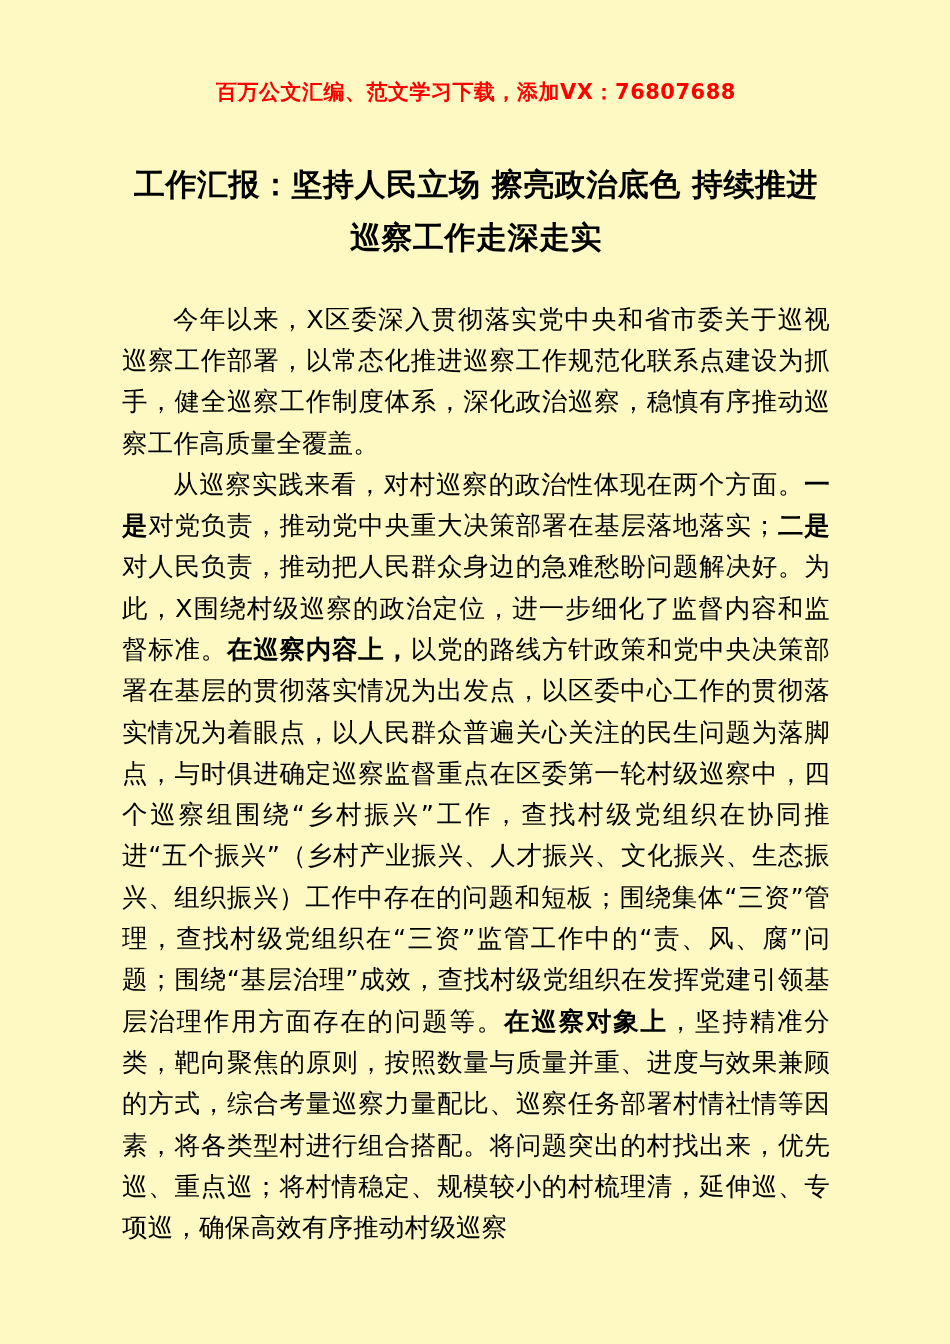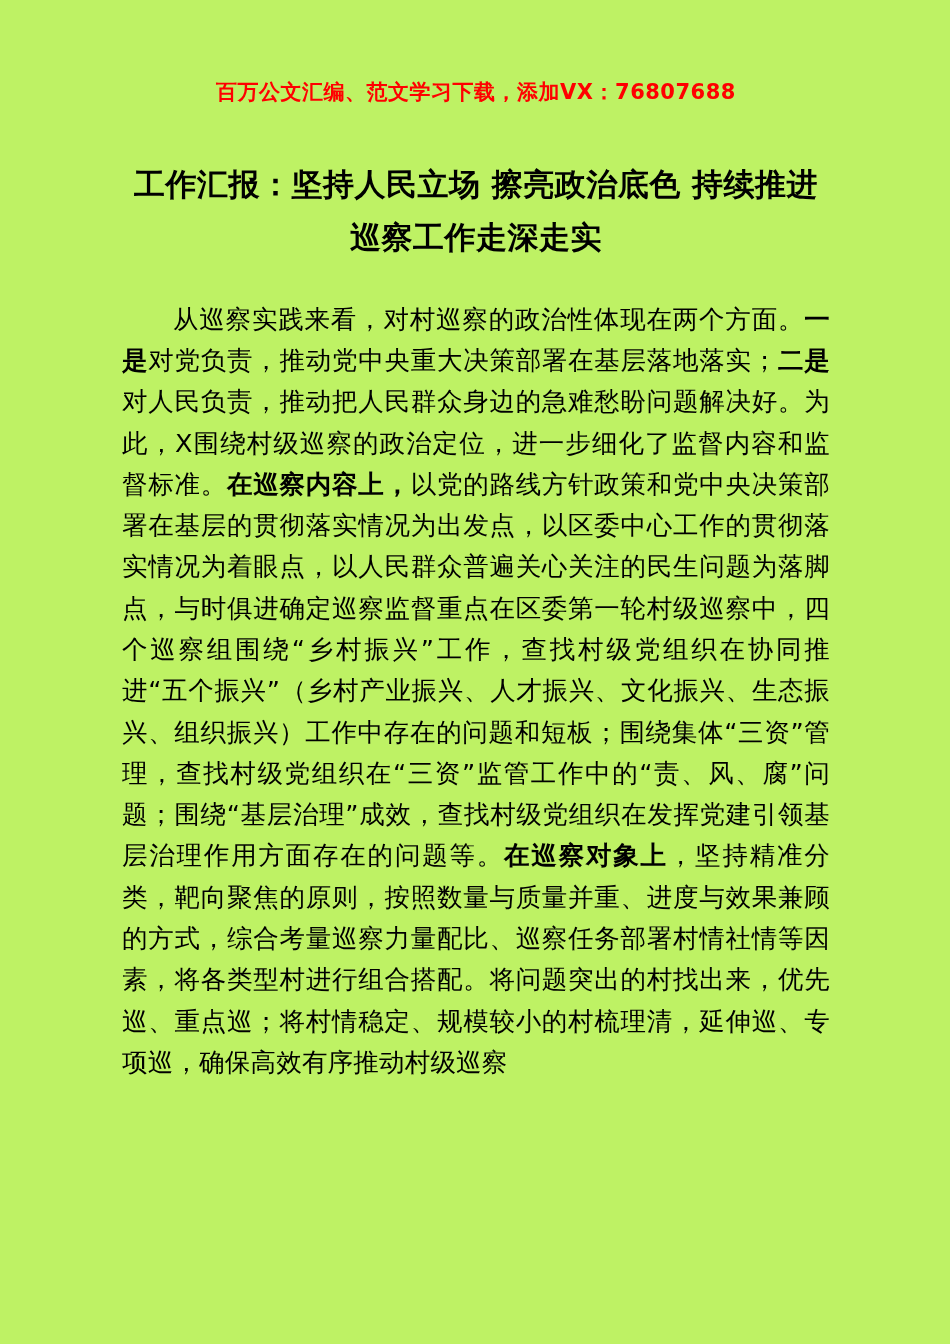--- a/index.html
+++ b/index.html
@@ -11,21 +11,21 @@
     width: 950px;
     min-height: 1344px;
     font-family: "DejaVu Sans", "Liberation Sans", sans-serif;
     color: #000000;
   }
   .page {
     width: 950px;
     min-height: 1344px;
     box-sizing: border-box;
     padding: 78px 120px 20px 122px;
-    background: #bef264;
+    background: #fef9c3;
     position: relative;
   }
   .watermark {
     text-align: center;
     color: #ff0000;
     font-size: 21px;
     font-weight: 600;
     letter-spacing: 0.5px;
     margin: 0 0 52px 0;
     font-family: "DejaVu Sans", "Liberation Sans", sans-serif;
@@ -56,16 +56,17 @@
 </head>
 <body>
 
 <div class="page">
 
   <div class="watermark">百万公文汇编、范文学习下载，添加VX：76807688</div>
 
   <h1 class="doc-title">工作汇报：坚持人民立场 擦亮政治底色 持续推进巡察工作走深走实</h1>
 
   <div class="body-text">
+    <p class="para" id="p1"><span>今年以来，X区委深入贯彻落实党中央和省市委关于巡视巡察工作部署，以常态化推进巡察工作规范化联系点建设为抓手，健全巡察工作制度体系，深化政治巡察，稳慎有序推动巡察工作高质量全覆盖。</span></p>
     <p class="para" id="p3"><span>从巡察实践来看，对村巡察的政治性体现在两个方面。</span><b>一是</b><span>对党负责，推动党中央重大决策部署在基层落地落实；</span><b>二是</b><span>对人民负责，推动把人民群众身边的急难愁盼问题解决好。为此，X围绕村级巡察的政治定位，进一步细化了监督内容和监督标准。</span><b>在巡察内容上，</b><span>以党的路线方针政策和党中央决策部署在基层的贯彻落实情况为出发点，以区委中心工作的贯彻落实情况为着眼点，以人民群众普遍关心关注的民生问题为落脚点，与时俱进确定巡察监督重点在区委第一轮村级巡察中，四个巡察组围绕“乡村振兴”工作，查找村级党组织在协同推进“五个振兴”（乡村产业振兴、人才振兴、文化振兴、生态振兴、组织振兴）工作中存在的问题和短板；围绕集体“三资”管理，查找村级党组织在“三资”监管工作中的“责、风、腐”问题；围绕“基层治理”成效，查找村级党组织在发挥党建引领基层治理作用方面存在的问题等。</span><b>在巡察对象上</b><span>，坚持精准分类，靶向聚焦的原则，按照数量与质量并重、进度与效果兼顾的方式，综合考量巡察力量配比、巡察任务部署村情社情等因素，将各类型村进行组合搭配。将问题突出的村找出来，优先巡、重点巡；将村情稳定、规模较小的村梳理清，延伸巡、专项巡，确保高效有序推动村级巡察</span></p>
   </div>
 
 </div>
 
 </body></html>

